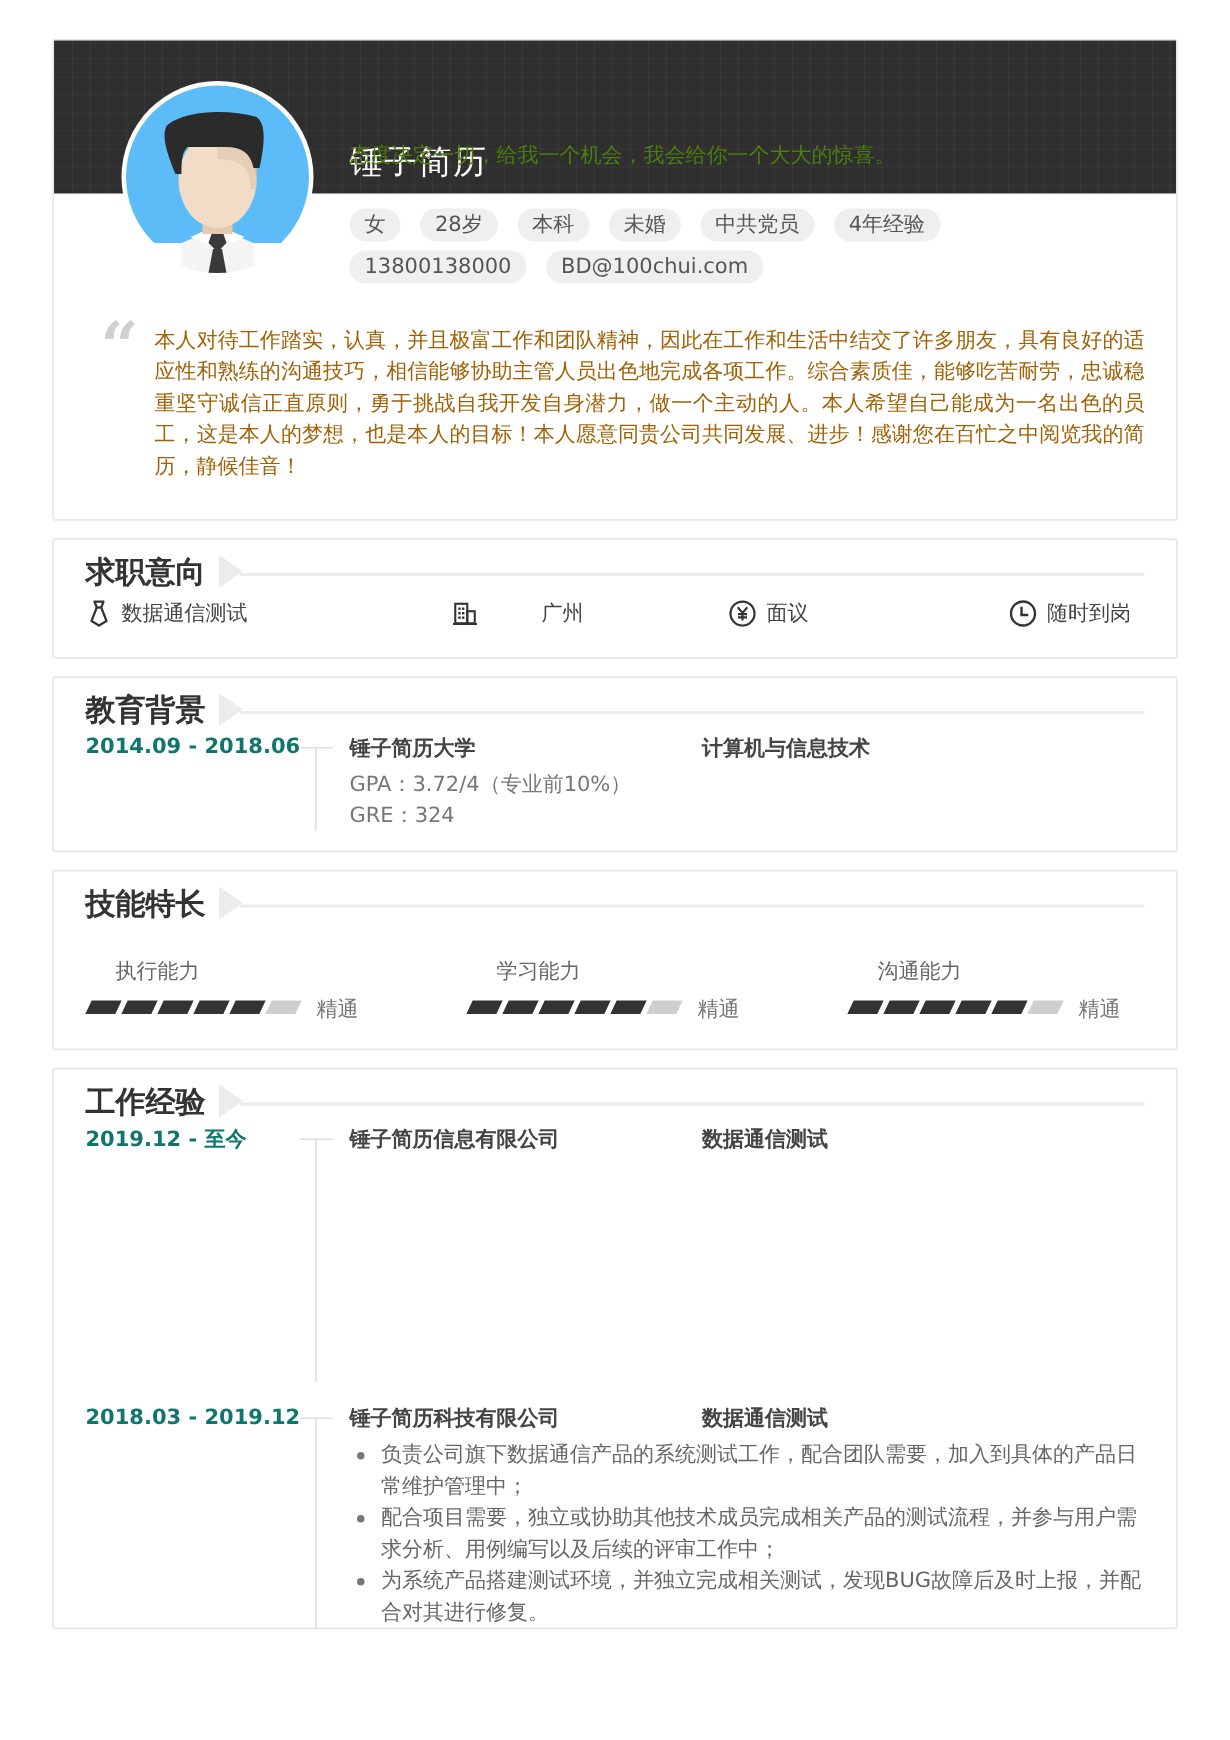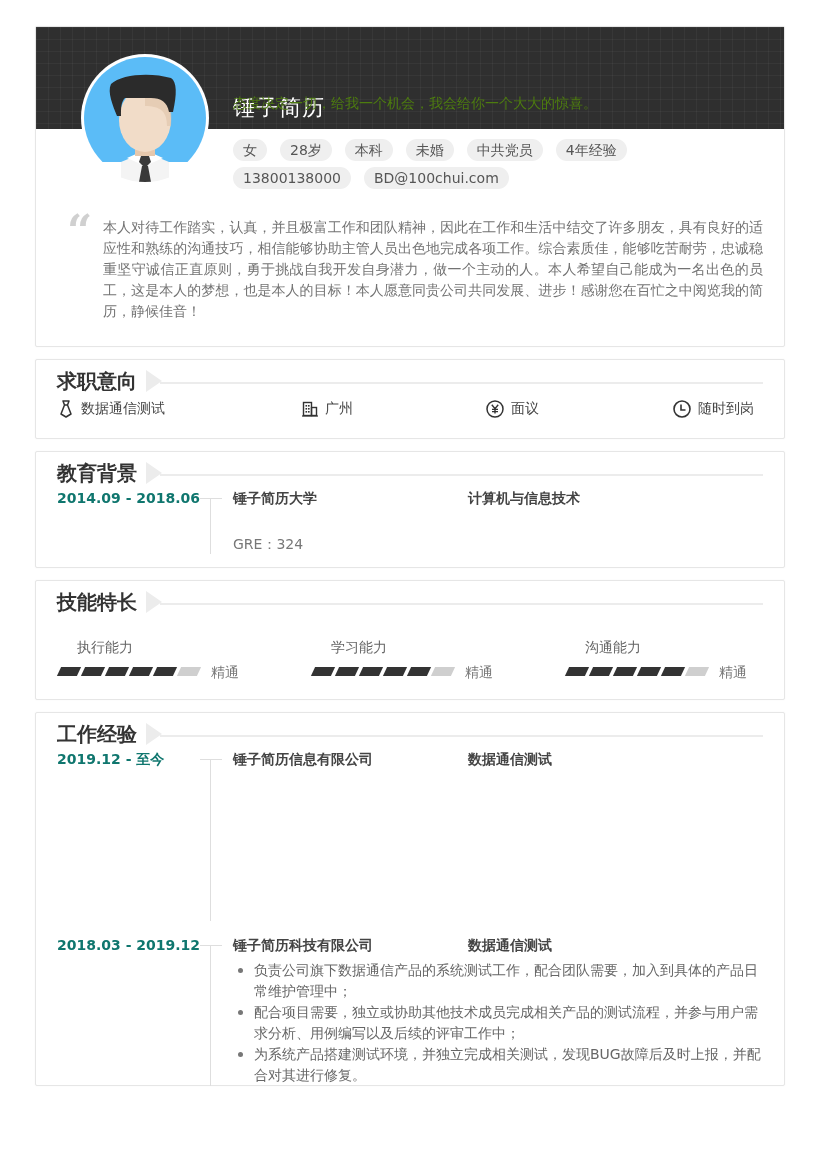--- a/index.html
+++ b/index.html
@@ -35,21 +35,21 @@
   .tag-row { display: flex; gap: 0; height: 22px; margin-bottom: 6px; }
   .tag {
     display: inline-block; height: 22px; line-height: 22px; padding: 0 10px;
     background: #efefef; border-radius: 11px; font-size: 14px; color: #555;
     margin-right: 13px; white-space: nowrap;
   }
 
   .quote-icon { position: absolute; left: 31px; top: 183px; font-size: 44px; font-family: "DejaVu Serif", serif; font-weight: bold; color: #d0d0d0; line-height: 44px; }
   .intro {
     position: absolute; left: 67px; top: 190px; width: 660px;
-    font-size: 14px; line-height: 21px; color: #737373; text-align: justify;
+    font-size: 14px; line-height: 21px; color: #a16207; text-align: justify;
   }
 
   
   .sec-head { position: absolute; left: 21px; top: 6px; width: 706px; height: 30px; }
   .sec-title { position: absolute; left: 0; top: 0; font-size: 20px; font-weight: bold; color: #333; line-height: 30px; }
   .sec-arrow {
     position: absolute; left: 89px; top: 4px; width: 0; height: 0;
     border-top: 11px solid transparent; border-bottom: 11px solid transparent;
     border-left: 16px solid #ececec;
   }
@@ -136,21 +136,21 @@
     <div class="sec-line"></div>
   </div>
   <div class="intent-row">
     <div class="intent-item" style="left:0;">
       <svg width="16" height="18" viewBox="0 0 16 18">
         <path d="M5 1 L11 1 L9.5 5 L13 14 L8 17 L3 14 L6.5 5 Z" fill="none" stroke="#333" stroke-width="1.5" stroke-linejoin="round"></path>
         <line x1="6.5" y1="5" x2="9.5" y2="5" stroke="#333" stroke-width="1.5"></line>
       </svg>
       <span>数据通信测试</span>
     </div>
-    <div class="intent-item" style="left:244px;">
+    <div class="intent-item" style="left:244px;gap:36px;">
       <svg width="16" height="16" viewBox="0 0 16 16">
         <rect x="1.5" y="1.5" width="8" height="13" fill="none" stroke="#333" stroke-width="1.4"></rect>
         <rect x="9.5" y="6.5" width="5" height="8" fill="none" stroke="#333" stroke-width="1.4"></rect>
         <rect x="3.5" y="4" width="1.6" height="1.6" fill="#333"></rect>
           <rect x="6" y="4" width="1.6" height="1.6" fill="#333"></rect>
         <rect x="3.5" y="7" width="1.6" height="1.6" fill="#333"></rect>
           <rect x="6" y="7" width="1.6" height="1.6" fill="#333"></rect>
         <rect x="3.5" y="10" width="1.6" height="1.6" fill="#333"></rect>
           <rect x="6" y="10" width="1.6" height="1.6" fill="#333"></rect>
         <line x1="0" y1="15" x2="16" y2="15" stroke="#333" stroke-width="1.2"></line>
@@ -178,20 +178,21 @@
   <div class="sec-head">
     <div class="sec-title">教育背景</div>
     <div class="sec-arrow"></div>
     <div class="sec-line"></div>
   </div>
   <div class="date" style="top:38px;">2014.09 - 2018.06</div>
   <div class="tl-h" style="top:46px;"></div>
   <div class="tl-v" style="top:46px; height:56px;"></div>
   <div class="org" style="top:38px;">锤子简历大学</div>
   <div class="role" style="top:38px;">计算机与信息技术</div>
+  <div class="detail" style="top:61px;">GPA：3.72/4（专业前10%）</div>
   <div class="detail" style="top:82px;">GRE：324</div>
 </div>
 
 <div class="card" id="skills-card">
   <div class="sec-head">
     <div class="sec-title">技能特长</div>
     <div class="sec-arrow"></div>
     <div class="sec-line"></div>
   </div>
   <div class="skill" style="left:21px;">

